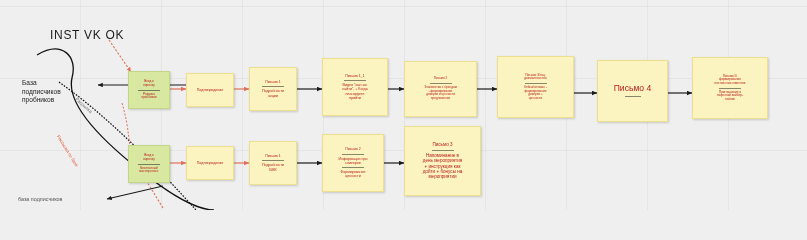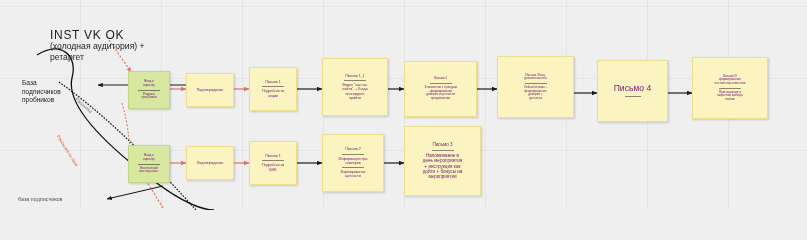--- a/index.html
+++ b/index.html
@@ -20,21 +20,21 @@
   #links{position:absolute;left:0;top:0;width:807px;height:210px;}
 
   .note{
     position:absolute;
     box-sizing:border-box;
     background:#fbf4c0;
     border:1px solid #ece08f;
     box-shadow:1px 1px 2px rgba(0,0,0,0.16);
     display:flex;flex-direction:column;align-items:center;justify-content:center;
     text-align:center;
-    color:#701a75;
+    color:#b91c1c;
     padding:2px 3px;
     line-height:1.18;
   }
   .note.green{
     background:#d9e8a0;
     border:1px solid #c3d586;
   }
   .note .t{display:block;width:100%;}
   .note .sep{
     display:block;width:22px;height:1px;background:rgba(0,0,0,0.45);
@@ -98,22 +98,20 @@
     <path d="M574,93 L597,93" stroke="#1a1a1a" stroke-width="1.2" fill="none" marker-end="url(#arrB)"></path>
     <path d="M668,93 L692,93" stroke="#1a1a1a" stroke-width="1.2" fill="none" marker-end="url(#arrB)"></path>
 
     <path d="M170,163 L186,163" stroke="#e0715a" stroke-width="1.2" fill="none" marker-end="url(#arrR)"></path>
     <path d="M234,163 L249,163" stroke="#e0715a" stroke-width="1.2" fill="none" marker-end="url(#arrR)"></path>
     <path d="M297,163 L322,163" stroke="#1a1a1a" stroke-width="1.2" fill="none" marker-end="url(#arrB)"></path>
     <path d="M384,163 L404,163" stroke="#1a1a1a" stroke-width="1.2" fill="none" marker-end="url(#arrB)"></path>
   </svg>
 
   <div class="plain hdr" style="left: 50px; top: 28px; white-space: pre-line;">INST  VK  OK</div>
-  <div class="plain sub" style="left: 50px; top: 41px; white-space: pre-line;">(холодная аудитория) +
-ретаргет</div>
 
   <div class="plain lbl" style="left: 22px; top: 79px; white-space: pre-line;">База
 подписчиков
 пробников</div>
   <div class="plain lbl" style="left: 18px; top: 196px; font-size: 5.4px; color: rgb(85, 85, 85); white-space: pre-line;">база подписчиков</div>
 
   <div class="rot grey" style="left:76px;top:96px;transform:rotate(42deg);">Рассылка</div>
   <div class="rot red" style="left:58px;top:133px;transform:rotate(58deg);">Рассылка по базе</div>
 
   <div class="note green" style="left:128px;top:71px;width:42px;height:38px;">

